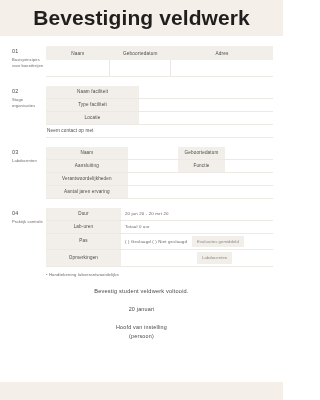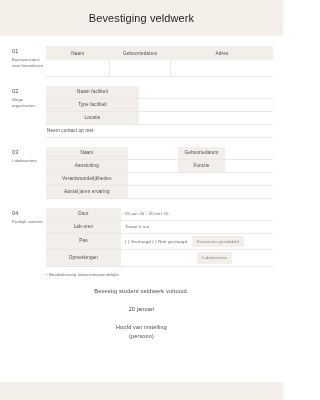--- a/index.html
+++ b/index.html
@@ -27,22 +27,22 @@
     align-items: center;
     justify-content: center;
   }
   #footer-band {
     position: absolute;
     left: 0;
     bottom: 0;
     height: 18px;
   }
   #page-title {
-    font-size: 11px;
-    font-weight: 400;
+    font-size: 21px;
+    font-weight: 700;
     color: #211f1d;
     letter-spacing: .1px;
   }
 
   
   .section {
     display: flex;
     align-items: flex-start;
     padding: 0 10px 0 12px;
     box-sizing: border-box;

